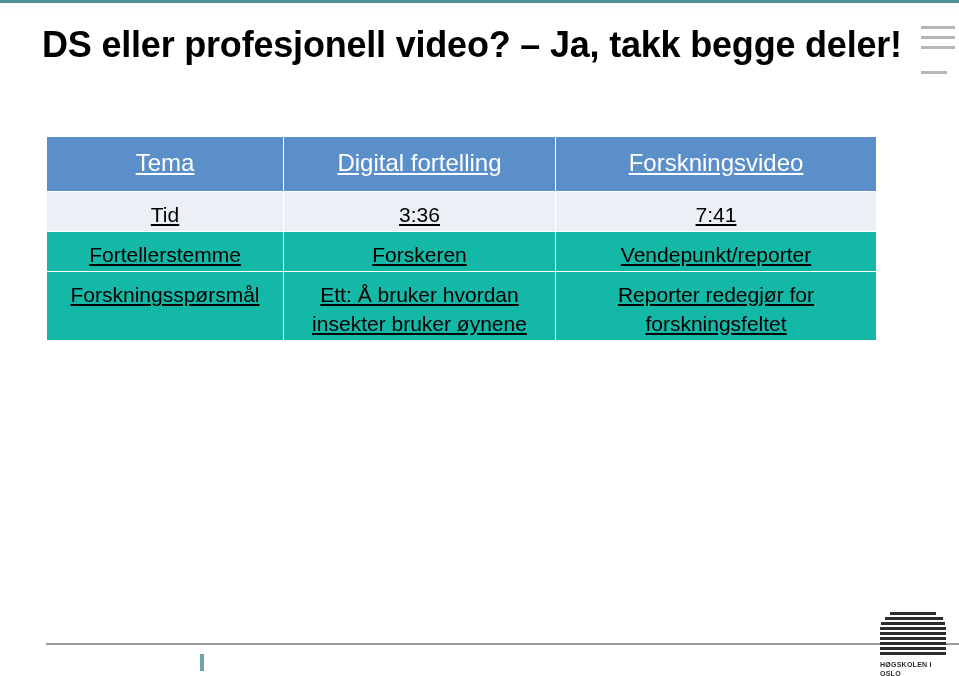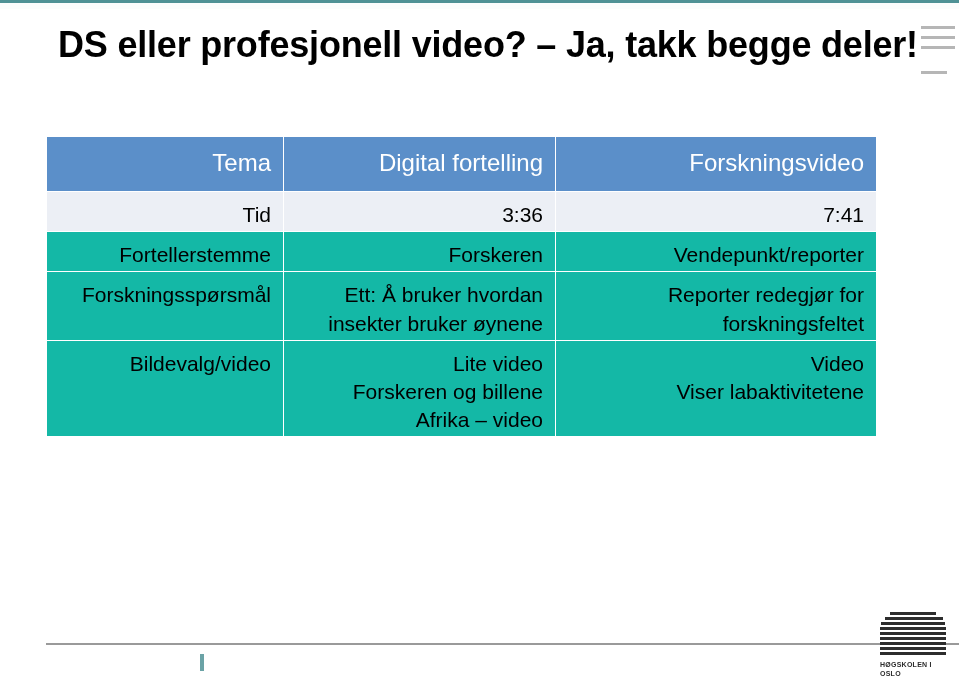--- a/index.html
+++ b/index.html
@@ -30,21 +30,21 @@
     left: 0;
     top: 3px;
     width: 959px;
     height: 6px;
     background: #fbfdfd;
   }
 
   
   #slide-title {
     position: absolute;
-    left: 58px;
+    left: 42px;
     top: 22px;
     width: 860px;
     font-size: 36px;
     font-weight: bold;
     line-height: 1.26;
     color: #000000;
     letter-spacing: -0.2px;
   }
 
   
@@ -74,26 +74,27 @@
     table-layout: fixed;
   }
   #comparison-table col.c0 { width: 237px; }
   #comparison-table col.c1 { width: 272px; }
   #comparison-table col.c2 { width: 321px; }
 
   #comparison-table th,
   #comparison-table td {
     border: 1px solid #ffffff;
     padding: 9px 12px 2px 12px;
-    text-align: right;
+    text-align: center;
     vertical-align: top;
     font-size: 21px;
     line-height: 1.34;
     font-weight: normal;
     color: #000000;
+    text-decoration: underline;
   }
 
   #comparison-table thead th {
     background: #5b8fc9;
     color: #ffffff;
     font-size: 24px;
     padding-top: 10px;
     padding-bottom: 12px;
   }
 
@@ -193,32 +194,20 @@
       </tr>
       <tr class="shade-b">
         <td>Forskningsspørsmål</td>
         <td class="cell-lines">
           <span>Ett: Å bruker hvordan insekter bruker øynene</span>
         </td>
         <td class="cell-lines">
           <span>Reporter redegjør for forskningsfeltet</span>
         </td>
       </tr>
-      <tr class="shade-b">
-        <td>Bildevalg/video</td>
-        <td class="cell-lines">
-          <span>Lite video</span>
-          <span>Forskeren og billene</span>
-          <span>Afrika – video</span>
-        </td>
-        <td class="cell-lines">
-          <span>Video</span>
-          <span>Viser labaktivitetene</span>
-        </td>
-      </tr>
     </tbody>
 </table>
 
 <div id="bottom-rule"></div>
 <div id="bottom-tick"></div>
 
 <div id="logo">
   <div id="logo-bars">
       <i style="width: 46px; margin-left: 10px;"></i>
       <i style="width: 58px; margin-left: 5px;"></i>

